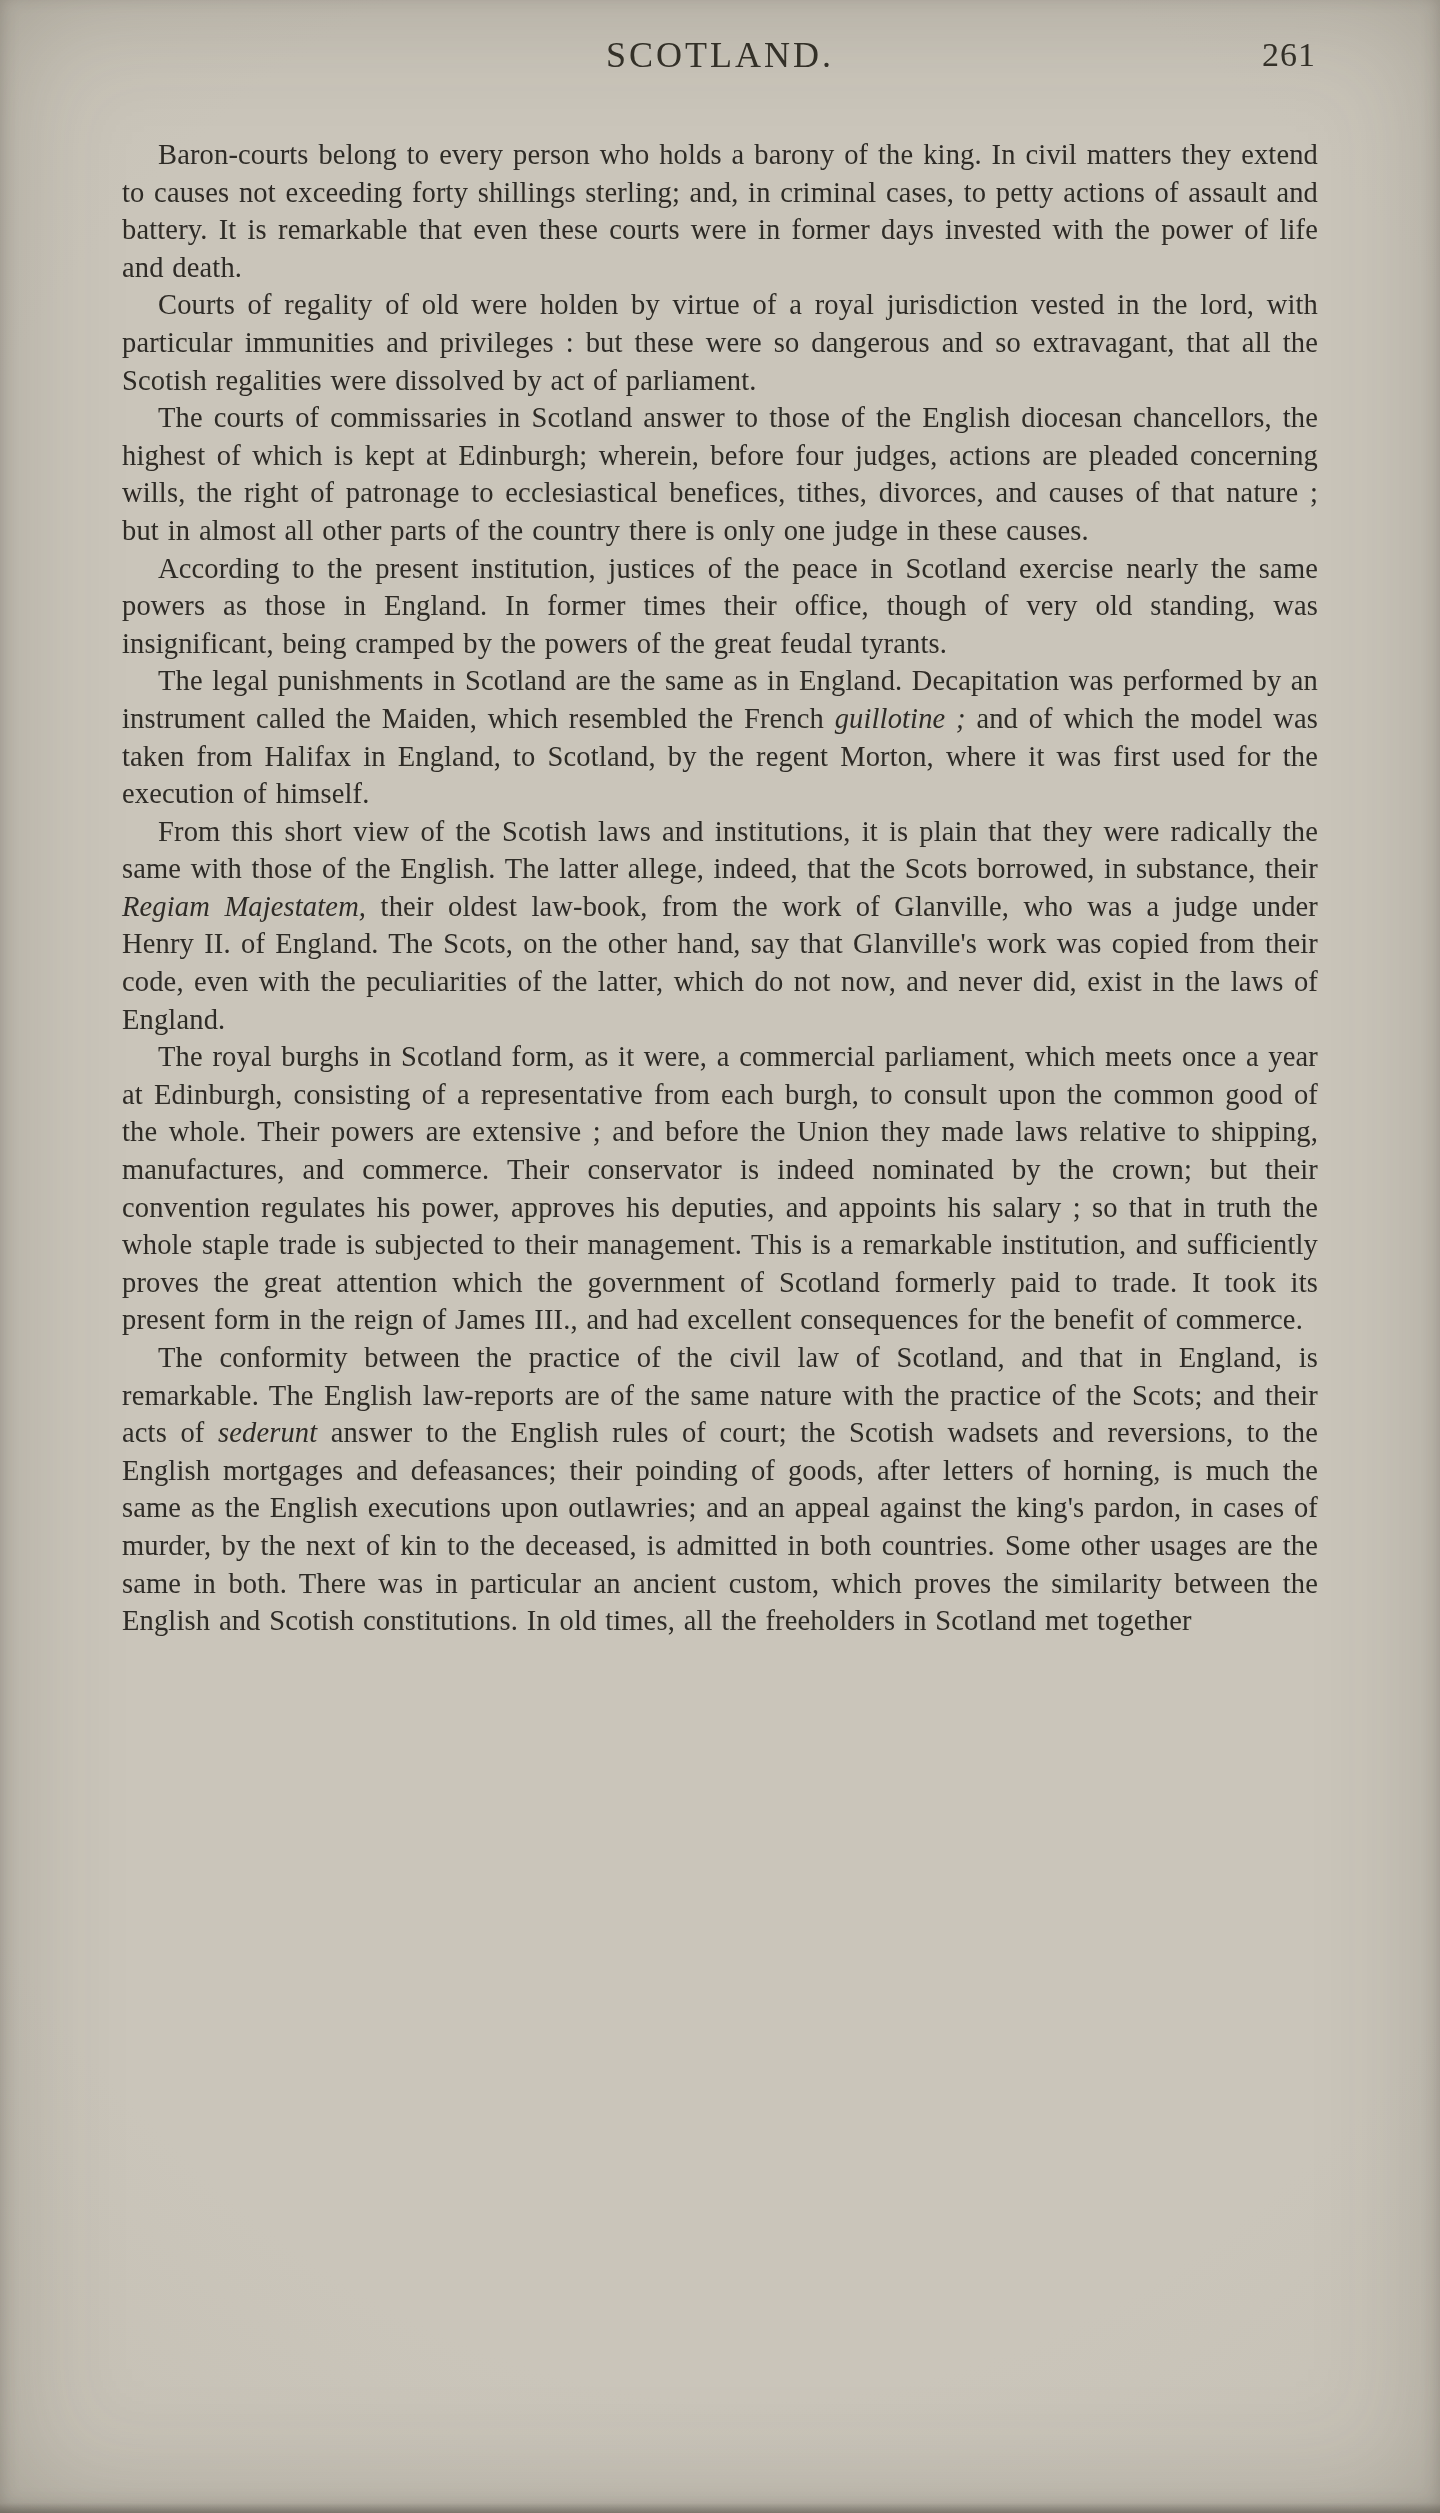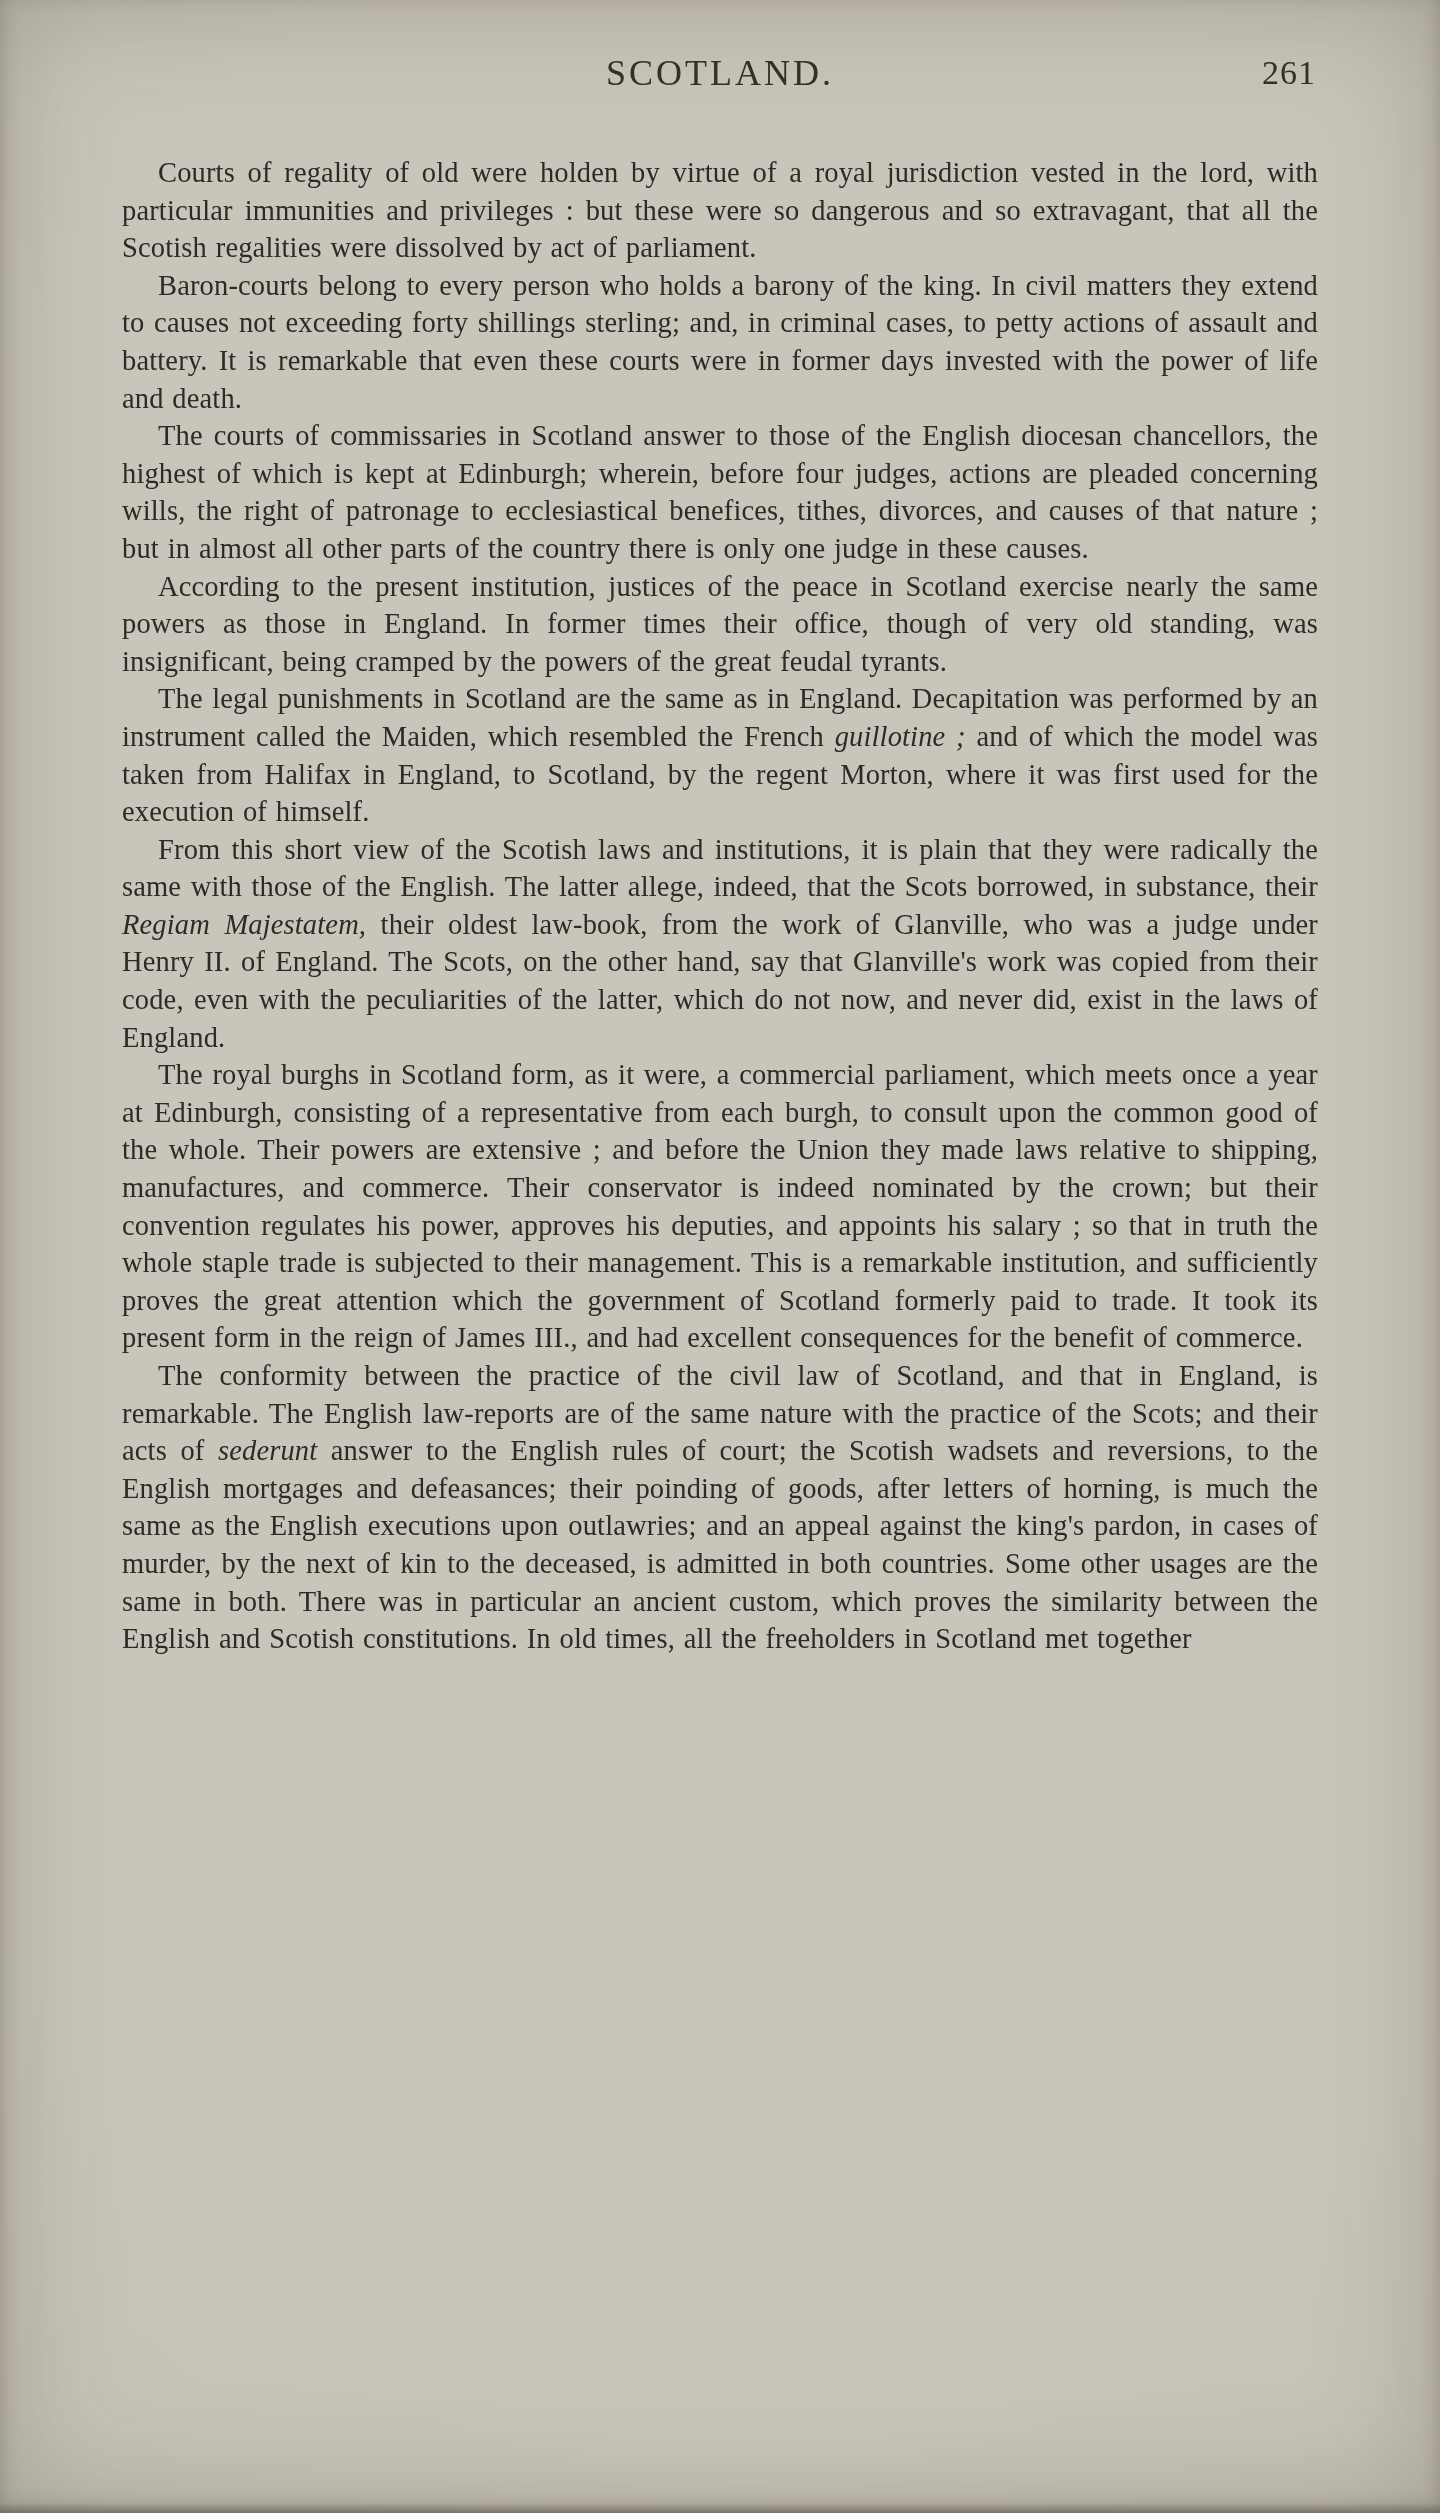--- a/index.html
+++ b/index.html
@@ -29,21 +29,21 @@
     content: "";
     position: absolute;
     left: 0; right: 0; bottom: 0;
     height: 10px;
     background: linear-gradient(to bottom, rgba(0,0,0,0), rgba(60,55,45,0.35));
   }
   .content {
     position: relative;
     width: 1196px;
     margin: 0 auto;
-    padding-top: 52px;
+    padding-top: 34px;
   }
   .running-head {
     position: relative;
     height: 58px;
     margin-bottom: 44px;
   }
   .head-title {
     position: absolute;
     left: 0; right: 0;
     text-align: center;
@@ -78,22 +78,22 @@
 <body>
 
 <div class="page">
   <div class="content">
     <div class="running-head">
       <div class="head-title">SCOTLAND.</div>
       <div class="head-pagenum">261</div>
     </div>
     <div class="text-block">
 
-    <p class="para"><span class="">Courts of regality of old were holden by virtue of a royal jurisdiction vested in the lord, with particular immunities and privileges : but these were so dangerous and so extravagant, that all the Scotish regalities were dissolved by act of parliament.</span></p>
-        <p class="para"><span class="">Baron-courts belong to every person who holds a barony of the king. In civil matters they extend to causes not exceeding forty shillings sterling; and, in criminal cases, to petty actions of assault and battery.  It is remarkable that even these courts were in former days invested with the power of life and death.</span></p>
+    <p class="para"><span class="">Baron-courts belong to every person who holds a barony of the king. In civil matters they extend to causes not exceeding forty shillings sterling; and, in criminal cases, to petty actions of assault and battery.  It is remarkable that even these courts were in former days invested with the power of life and death.</span></p>
+        <p class="para"><span class="">Courts of regality of old were holden by virtue of a royal jurisdiction vested in the lord, with particular immunities and privileges : but these were so dangerous and so extravagant, that all the Scotish regalities were dissolved by act of parliament.</span></p>
         <p class="para"><span class="">The courts of commissaries in Scotland answer to those of the English diocesan chancellors, the highest of which is kept at Edinburgh; wherein, before four judges, actions are pleaded concerning wills, the right of patronage to ecclesiastical benefices, tithes, divorces, and causes of that nature ; but in almost all other parts of the country there is only one judge in these causes.</span></p>
         <p class="para"><span class="">According to the present institution, justices of the peace in Scotland exercise nearly the same powers as those in England.  In former times their office, though of very old standing, was insignificant, being cramped by the powers of the great feudal tyrants.</span></p>
         <p class="para"><span class="">The legal punishments in Scotland are the same as in England.  Decapitation was performed by an instrument called the Maiden, which resembled the French </span><span class="italic">guillotine ;</span><span class=""> and of which the model was taken from Halifax in England, to Scotland, by the regent Morton, where it was first used for the execution of himself.</span></p>
         <p class="para"><span class="">From this short view of the Scotish laws and institutions, it is plain that they were radically the same with those of the English.  The latter allege, indeed, that the Scots borrowed, in substance, their </span><span class="italic">Regiam Majestatem,</span><span class=""> their oldest law-book, from the work of Glanville, who was a judge under Henry II. of England.  The Scots, on the other hand, say that Glanville's work was copied from their code, even with the peculiarities of the latter, which do not now, and never did, exist in the laws of England.</span></p>
         <p class="para"><span class="">The royal burghs in Scotland form, as it were, a commercial parliament, which meets once a year at Edinburgh, consisting of a representative from each burgh, to consult upon the common good of the whole. Their powers are extensive ; and before the Union they made laws relative to shipping, manufactures, and commerce.  Their conservator is indeed nominated by the crown; but their convention regulates his power, approves his deputies, and appoints his salary ; so that in truth the whole staple trade is subjected to their management.  This is a remarkable institution, and sufficiently proves the great attention which the government of Scotland formerly paid to trade.  It took its present form in the reign of James III., and had excellent consequences for the benefit of commerce.</span></p>
         <p class="para"><span class="">The conformity between the practice of the civil law of Scotland, and that in England, is remarkable.  The English law-reports are of the same nature with the practice of the Scots; and their acts of </span><span class="italic">sederunt</span><span class=""> answer to the English rules of court; the Scotish wadsets and reversions, to the English mortgages and defeasances; their poinding of goods, after letters of horning, is much the same as the English executions upon outlawries; and an appeal against the king's pardon, in cases of murder, by the next of kin to the deceased, is admitted in both countries.  Some other usages are the same in both.  There was in particular an ancient custom, which proves the similarity between the English and Scotish constitutions.  In old times, all the freeholders in Scotland met together</span></p>
       </div>
   </div>
 </div>
 

